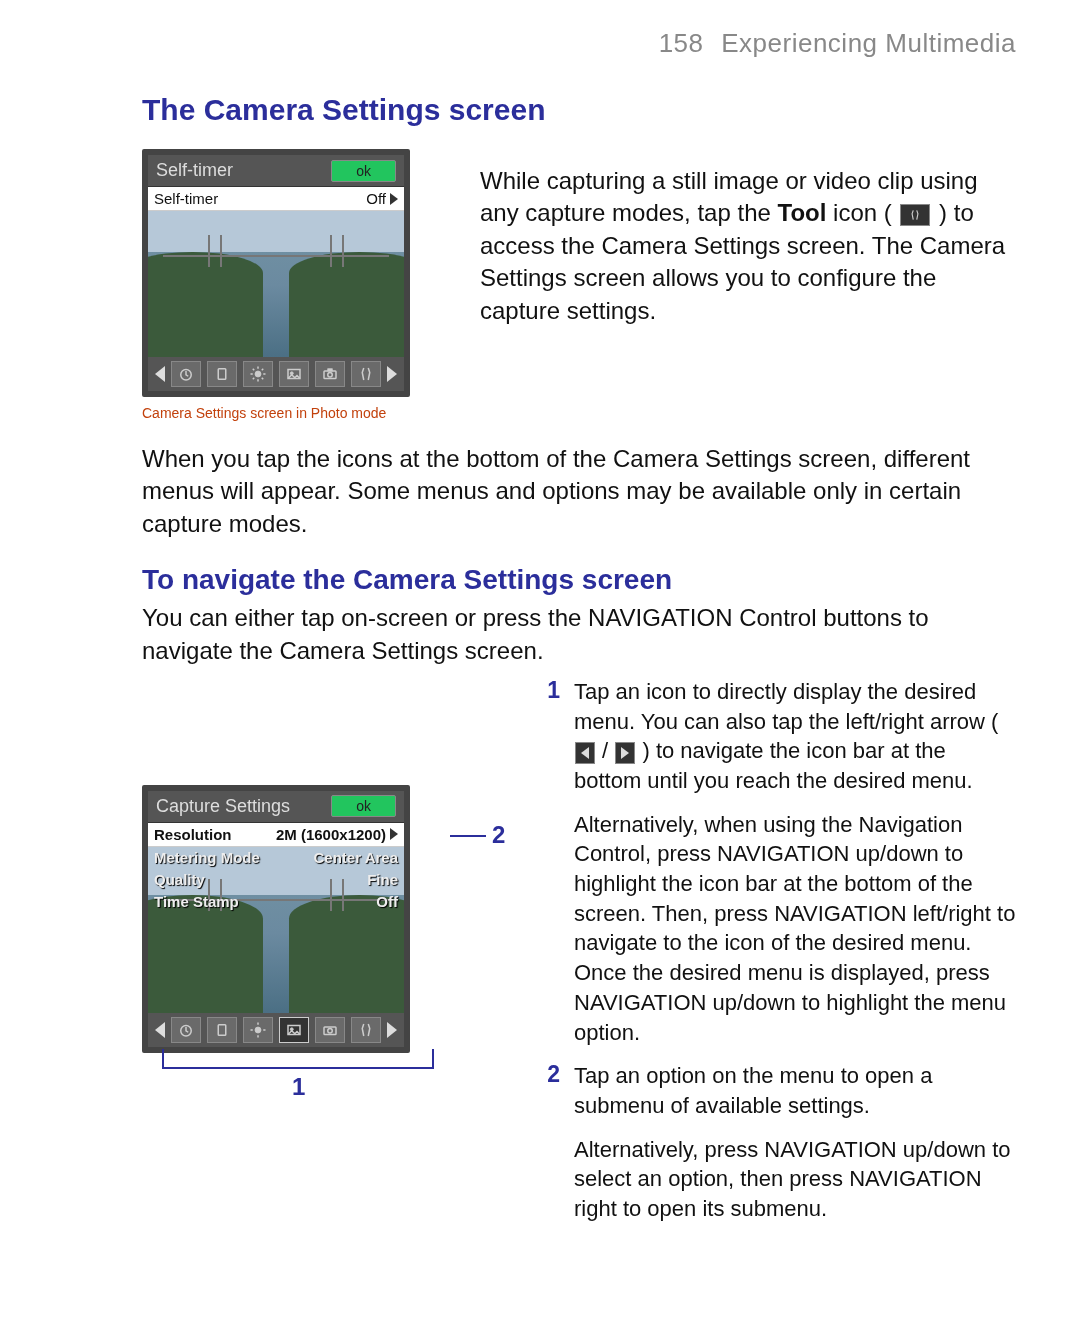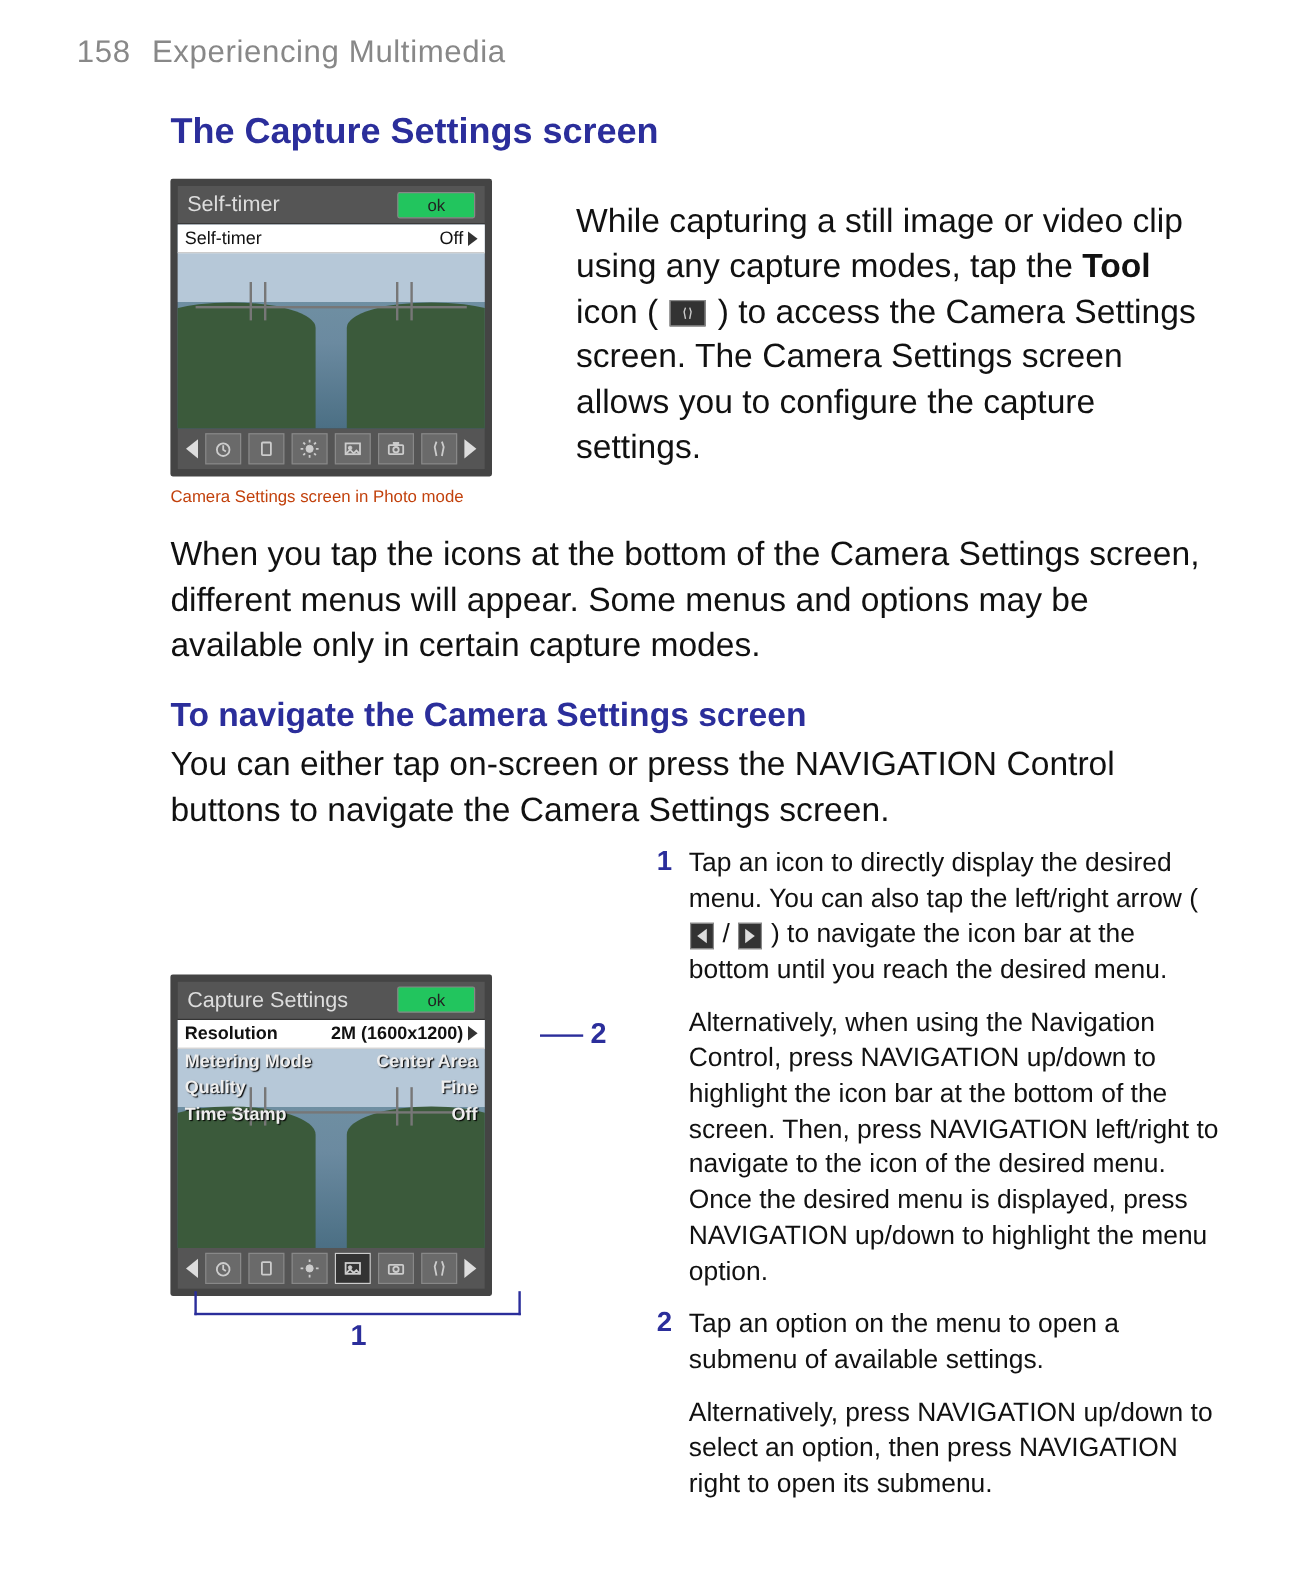--- a/index.html
+++ b/index.html
@@ -11,37 +11,38 @@
     width: 1080px;
   }
   .page {
     padding: 28px 64px 60px 64px;
   }
   .running-head {
     color: #888;
     font-size: 26px;
     letter-spacing: 0.5px;
     margin-bottom: 34px;
+    text-align: right;
   }
   .running-head .pg { margin-right: 10px; }
   h1.section-title {
     color: #2b2e9b;
     font-size: 30px;
     font-weight: 700;
     margin: 0 0 22px 78px;
   }
   h2.subheading {
     color: #2b2e9b;
     font-size: 28px;
     font-weight: 700;
     margin: 24px 0 2px 0;
   }
   p.body {
     color: #111;
-    font-size: 28px;
+    font-size: 24px;
     line-height: 1.35;
     margin: 6px 0 0 0;
   }
   .intro-row {
     display: flex;
     gap: 70px;
     align-items: flex-start;
     margin-left: 78px;
   }
   .intro-right { flex: 1; padding-top: 10px; }
@@ -208,21 +209,21 @@
 </head>
 <body>
 
 <div class="page">
 
   <div class="running-head">
     <span class="pg">158</span>
     <span>Experiencing Multimedia</span>
   </div>
 
-  <h1 class="section-title">The Capture Settings screen</h1>
+  <h1 class="section-title">The Camera Settings screen</h1>
 
   <div class="intro-row">
     <div>
       <div class="cam">
         <div class="cam-title">
           <span>Self-timer</span>
           <span class="cam-ok">ok</span>
         </div>
         <div class="cam-viewport">
           <div class="cam-menu">

